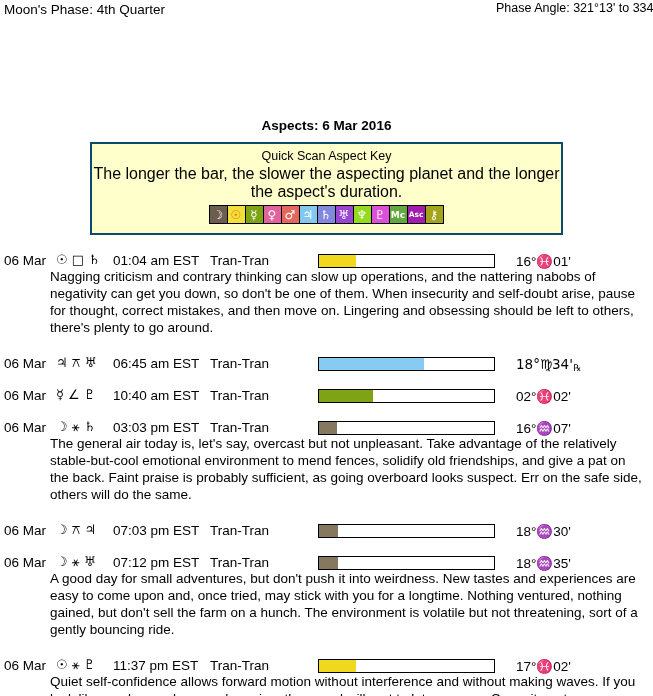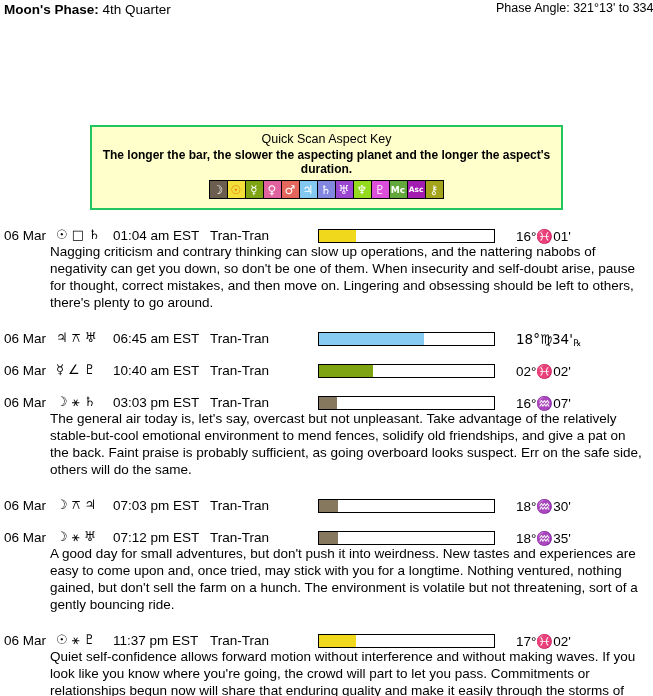--- a/index.html
+++ b/index.html
@@ -1,26 +1,26 @@
 <!DOCTYPE html>
 <html><head>
 <meta charset="utf-8">
 <style>
   html,body{margin:0;padding:0;background:#fff;}
   #page{position:relative;width:653px;height:696px;overflow:hidden;background:#fff;
         font-family:"Liberation Sans",sans-serif;color:#000;padding-top:118px;box-sizing:border-box;}
   .topline{position:absolute;left:4px;font-size:13.5px;white-space:nowrap;}
-  .topline b{font-weight:bold;}
+  .topline b{font-weight:normal;}
   #phase-angle{position:absolute;left:496px;top:1px;font-size:12.5px;white-space:nowrap;}
   #aspects-title{text-align:center;font-weight:bold;font-size:13.5px;height:17px;}
   
-  .keybox{width:473px;margin:7px auto 0;border:2px solid #22c55e;background:#FFFFCC;
+  .keybox{width:473px;margin:7px auto 0;border:2px solid #0c4a6e;background:#FFFFCC;
           text-align:center;padding:3px 0 9px;box-sizing:border-box;}
   .keybox .ktitle{font-size:12.5px;margin-top:2px;}
-  .keybox .ksub{font-size:12px;margin-top:2px;font-weight:bold;}
+  .keybox .ksub{font-size:16px;margin-top:2px;}
   .kstrip{display:inline-flex;margin-top:4px;vertical-align:top;}
   .kcell{width:17px;height:17px;border:1px solid #000;margin-left:-1px;display:flex;
          align-items:center;justify-content:center;font-family:"DejaVu Sans",sans-serif;
          font-size:12px;font-weight:bold;color:#fff;box-sizing:content-box;}
   .kcell.small{font-size:9px;}
   .kcell.tiny{font-size:7.5px;}
   
   #rows{margin-top:18px;}
   .arow{position:relative;height:16px;margin:0 12px 16px 0;font-size:13.5px;}
   .arow .date{position:absolute;left:4px;top:0;}
@@ -42,20 +42,21 @@
 
   <div class="topline" style="top:2px">
     <b>Moon's Phase:</b>
     <span>4th Quarter</span>
   </div>
   <div id="phase-angle">
     <span>Phase Angle:</span>
     <span>321°13' to 334°24'</span>
   </div>
 
+  <div id="aspects-title">Aspects: 6 Mar 2016</div>
 
   <div class="keybox">
     <div class="ktitle">Quick Scan Aspect Key</div>
     <div class="ksub">The longer the bar, the slower the aspecting planet and the longer the aspect's duration.</div>
     <div class="kstrip">
       <span class="kcell" style="background: rgb(107, 94, 78); color: rgb(255, 255, 255);">☽</span>
       <span class="kcell" style="background: rgb(242, 223, 58); color: rgb(224, 120, 24);">☉</span>
       <span class="kcell" style="background: rgb(126, 164, 19); color: rgb(255, 255, 255);">☿</span>
       <span class="kcell" style="background: rgb(224, 99, 159); color: rgb(255, 255, 255);">♀</span>
       <span class="kcell" style="background: rgb(227, 103, 92); color: rgb(255, 255, 255);">♂</span>

